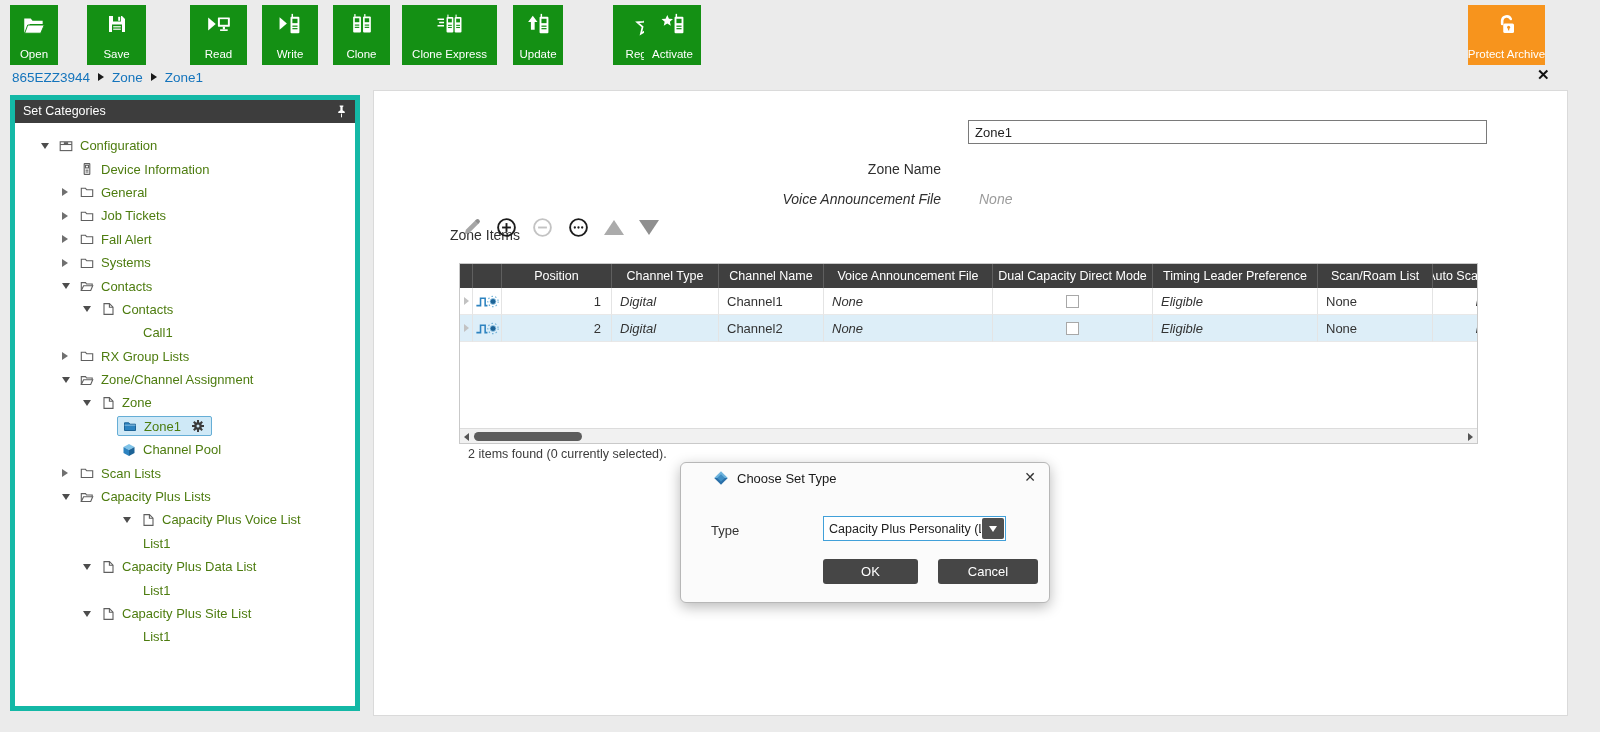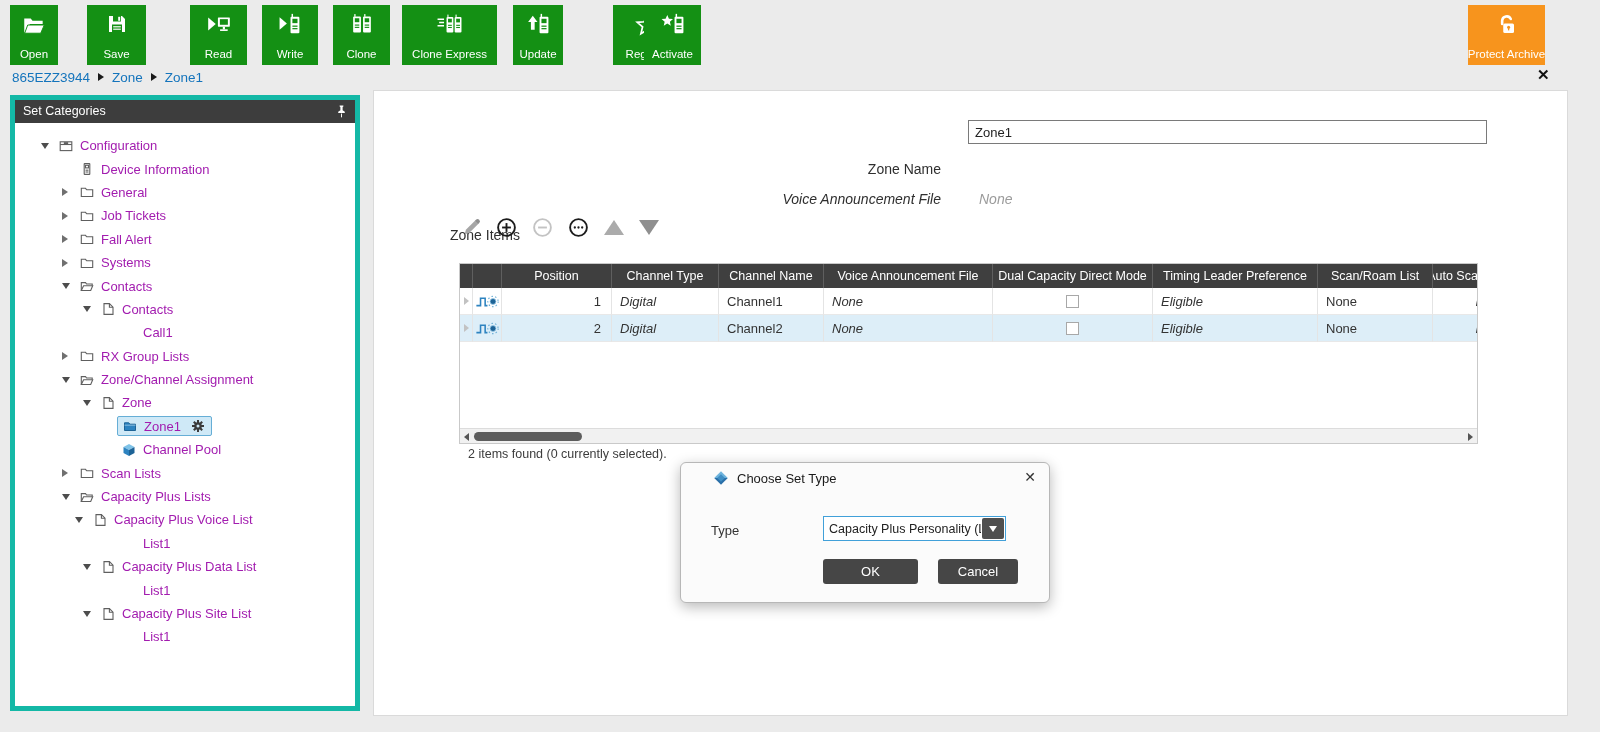--- a/index.html
+++ b/index.html
@@ -24,21 +24,21 @@
   .win-close { position:absolute; left:1537px; top:66px; font-size:15px; font-weight:bold;
     color:#111; cursor:pointer; }
 
   
   .sidebar { position:absolute; left:10px; top:95px; width:350px; height:616px;
     background:#fff; border:5px solid #14b8a6; }
   .sb-header { height:23px; background:#3d3d3d; color:#fff; font-size:12.5px;
     line-height:23px; padding-left:8px; position:relative; }
   .sb-pin { position:absolute; right:6px; top:4px; cursor:pointer; }
   .tree { padding-top:11px; }
-  .trow { height:23.4px; display:flex; align-items:center; font-size:13px; color:#a21caf;
+  .trow { height:23.4px; display:flex; align-items:center; font-size:13px; color:#4d7c0f;
     cursor:default; white-space:nowrap; }
   .exp { width:17px; display:inline-flex; align-items:center; justify-content:flex-start; flex:0 0 17px; }
   .exp.right::before { content:''; border-top:4.5px solid transparent;
     border-bottom:4.5px solid transparent; border-left:6px solid #707070; }
   .exp.down::before { content:''; border-left:4.5px solid transparent;
     border-right:4.5px solid transparent; border-top:6px solid #4d4d4d; }
   .ti { width:16px; height:16px; margin-right:6px; flex:0 0 16px; }
   .ti.sp { visibility:hidden; }
   .sel { display:inline-flex; align-items:center; background:#cfe9f7;
     border:1px solid #66aed6; border-radius:2px; padding:1px 5px 1px 4px; }
@@ -118,21 +118,21 @@
   .dd-text { font-size:12.5px; color:#222; padding-left:5px; width:157px;
     overflow:hidden; white-space:nowrap; }
   .dd-btn { position:absolute; right:1px; top:1px; width:22px; height:21px;
     background:#4f4f4f; border-radius:2px; display:flex; align-items:center; justify-content:center; }
   .dd-btn::before { content:''; border-left:4.5px solid transparent;
     border-right:4.5px solid transparent; border-top:6px solid #fff; }
   .dbtn { position:absolute; top:96px; height:25px; background:#464646; color:#fff;
     font-size:13px; border:none; border-radius:3px; cursor:pointer;
     font-family:"Liberation Sans", sans-serif; }
   .dbtn.ok { left:142px; width:95px; }
-  .dbtn.cancel { left:257px; width:80px; }
+  .dbtn.cancel { left:257px; width:100px; }
 </style>
 </head>
 <body>
 
 <svg width="0" height="0" style="position:absolute">
   <defs>
     <symbol id="t-open" viewBox="0 0 24 24">
       <path d="M3 19 V6 h6 l1.6 2 H20 v3 H8.2 L4.8 19 Z" fill="#fff"></path>
       <path d="M6.2 12 h15.3 L18.2 19.6 H3.4 Z" fill="#fff" stroke="#149014" stroke-width="0.9"></path>
     </symbol>
@@ -486,21 +486,21 @@
         </svg>
       <span>Scan Lists</span>
     </div>
     <div class="trow" style="padding-left:47px">
       <span class="exp down"></span>
       <svg class="ti">
           <use href="#i-folder-open"></use>
         </svg>
       <span>Capacity Plus Lists</span>
     </div>
-    <div class="trow" style="padding-left:60px">
+    <div class="trow" style="padding-left:108px">
       <span class="exp down"></span>
       <svg class="ti">
           <use href="#i-doc"></use>
         </svg>
       <span>Capacity Plus Voice List</span>
     </div>
     <div class="trow" style="padding-left:89px">
       <span class="exp"></span>
       <span class="ti sp"></span>
       <span>List1</span>

